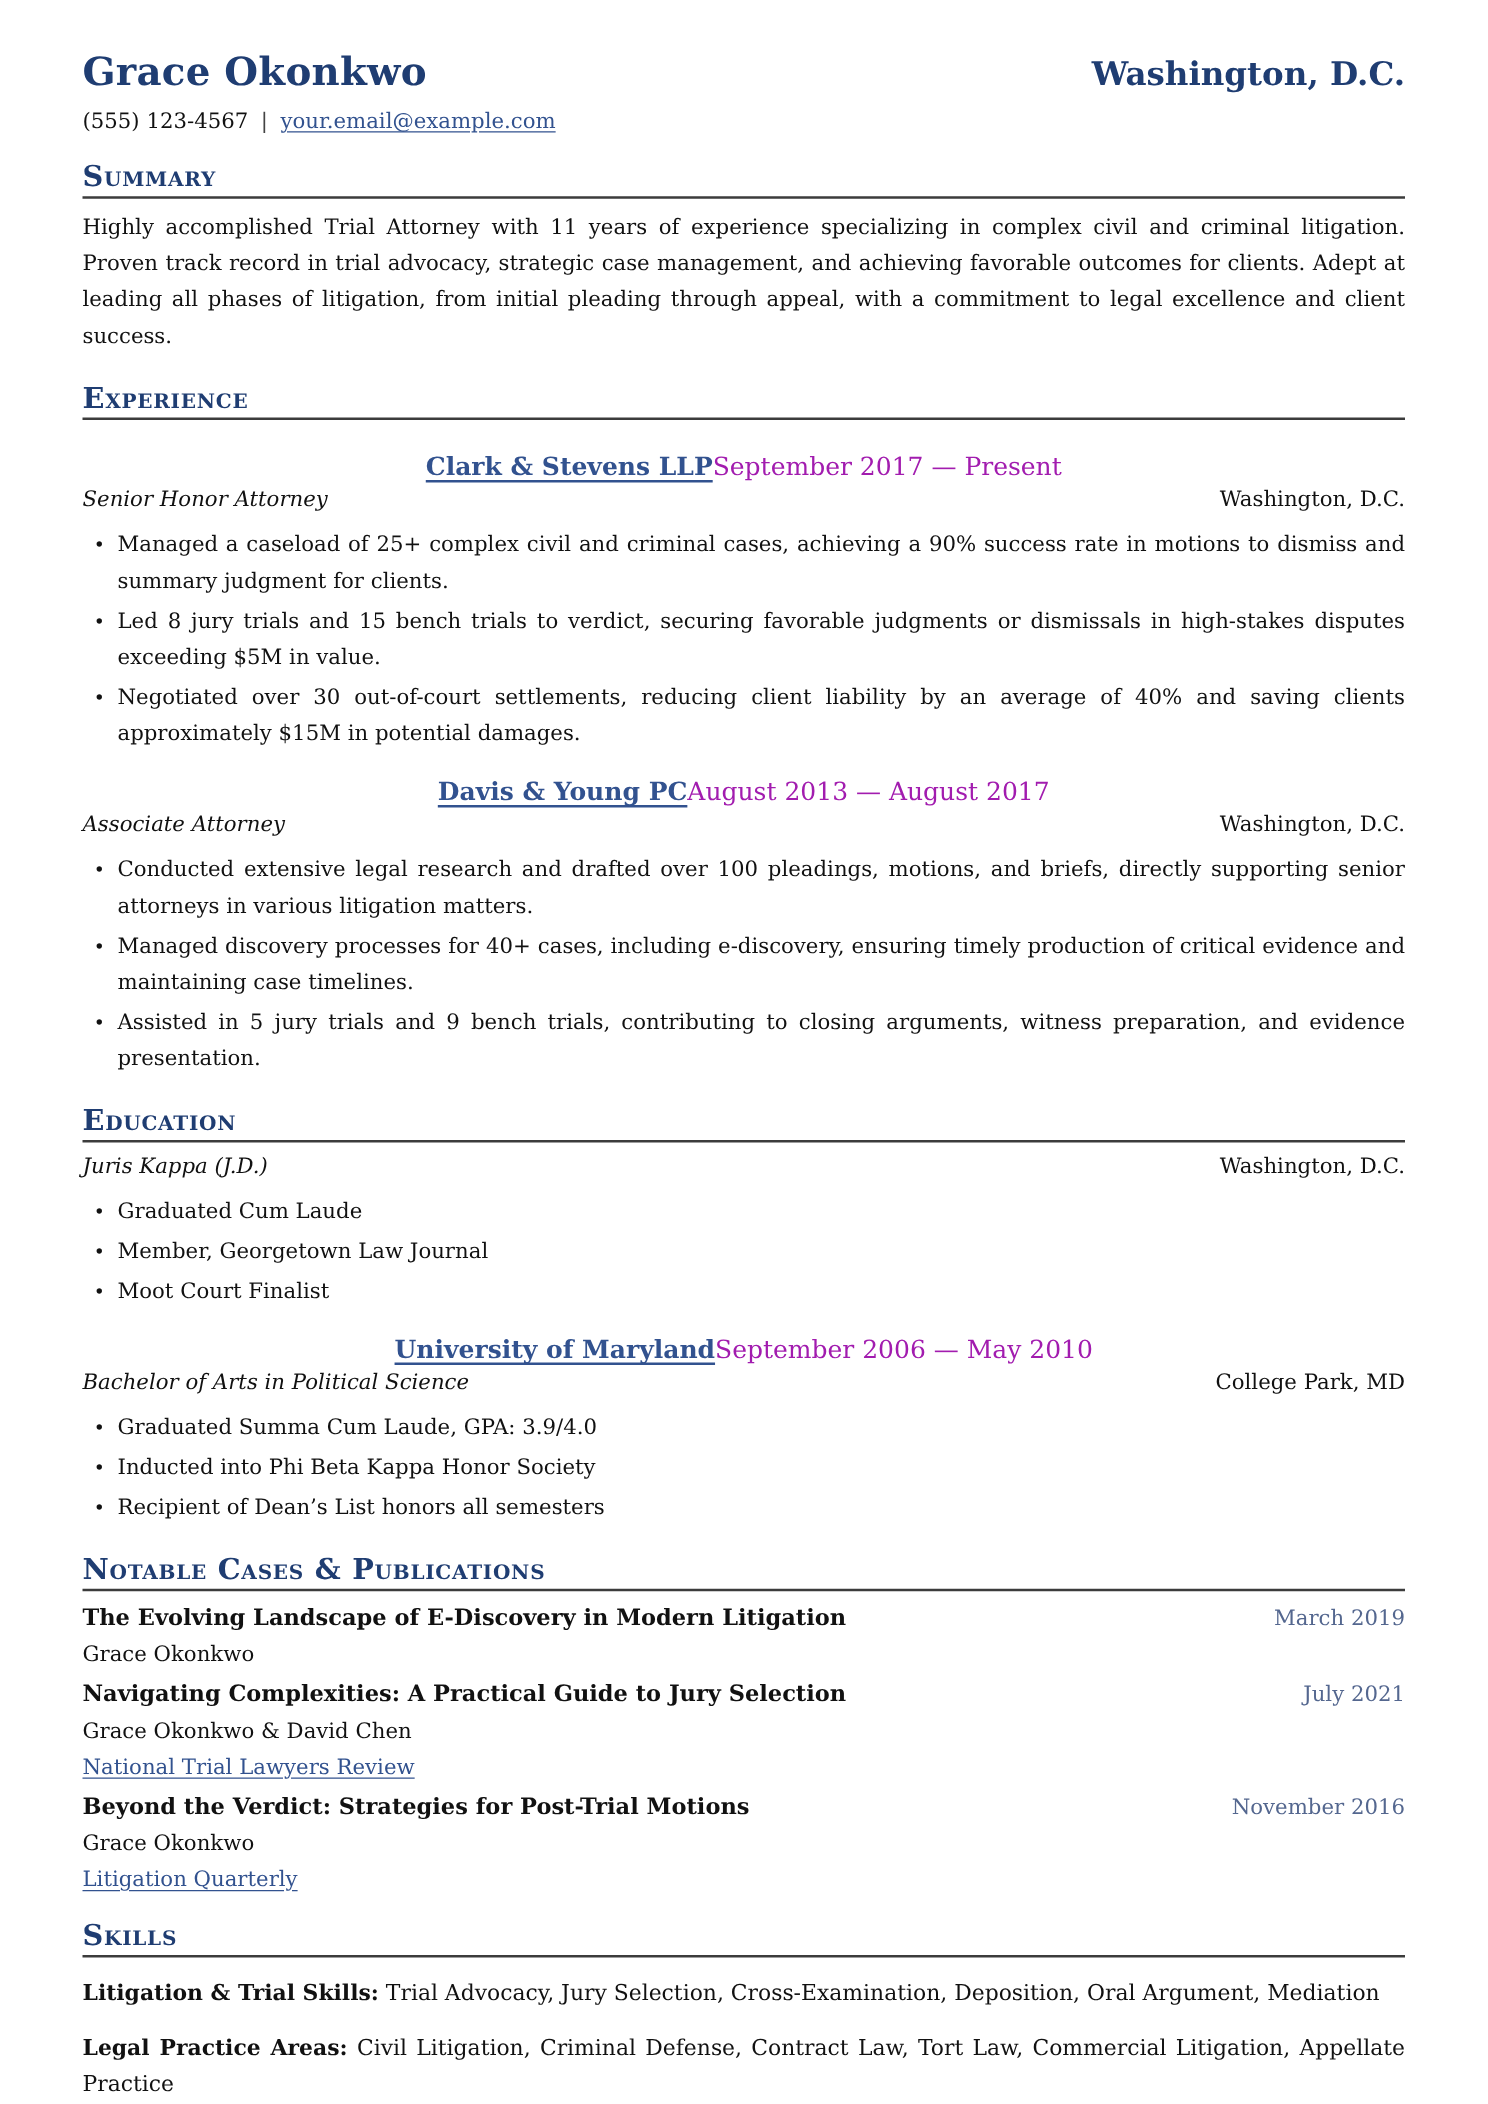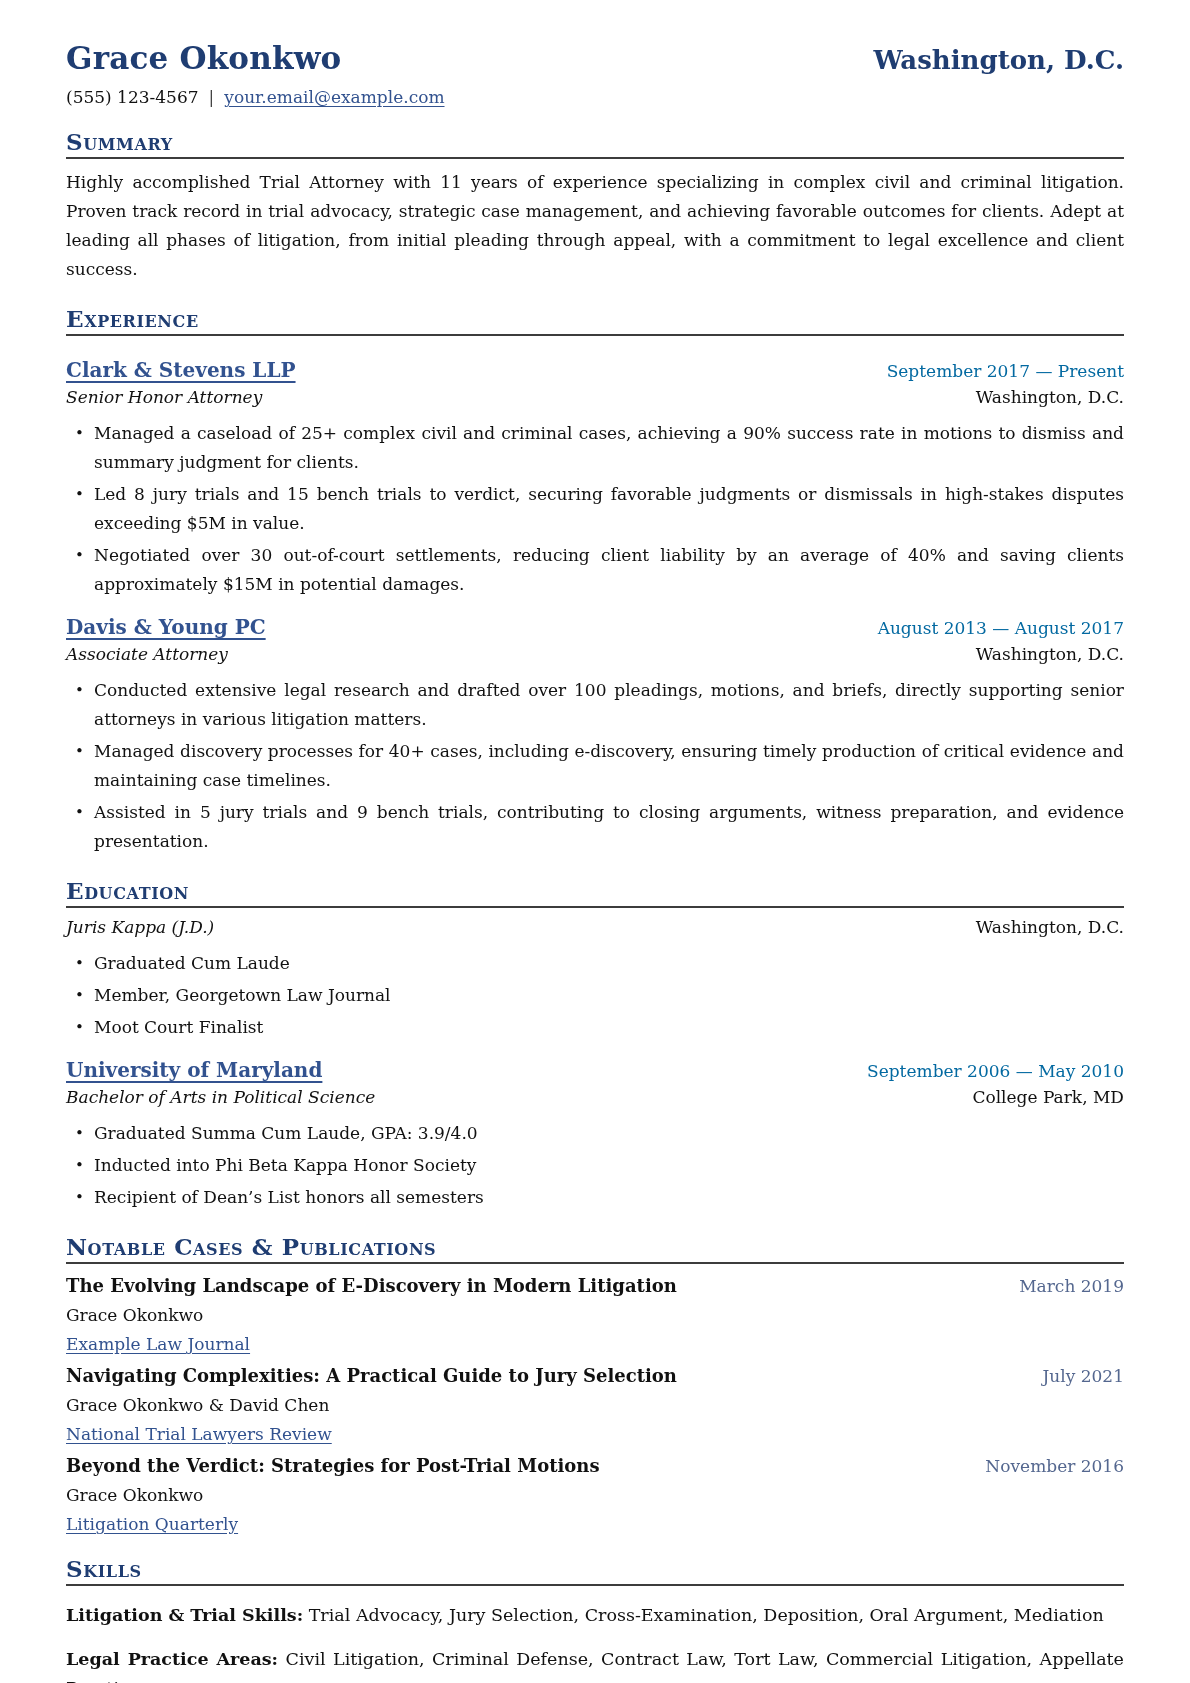--- a/index.html
+++ b/index.html
@@ -29,26 +29,26 @@
     font-variant: small-caps; letter-spacing: 0.6px;
     border-bottom: 2px solid #3c3c3c; padding-bottom: 2px;
   }
   .para {
     text-align: justify; font-size: 17px; line-height: 29px;
     margin: 9px 0 0 0;
   }
 
   
   .entry { margin-top: 9px; }
-  .entry-top { display: flex; justify-content: space-between; align-items: baseline; }
+  .entry-top { display: flex; justify-content: center; align-items: baseline; }
   .entry-org {
     font-size: 20px; font-weight: bold; color: #32528f;
     text-decoration: underline; text-underline-offset: 4px;
   }
-  .entry-date { font-size: 17px; color: #0369a1; white-space: nowrap; margin-top: 16px; }
+  .entry-date { font-size: 20px; color: #a21caf; white-space: nowrap; margin-top: 16px; }
   .entry-sub { display: flex; justify-content: space-between; align-items: baseline; font-size: 17px; margin-top: 5px; }
   .entry-role { font-style: italic; }
   .entry-loc { }
 
   ul.bullets { margin: 12px 0 3px 0; padding: 0 0 0 28px; list-style: none; }
   ul.bullets li {
     position: relative; font-size: 17px; line-height: 29px;
     text-align: justify; margin-bottom: 3px;
   }
   ul.bullets li::before {
@@ -156,21 +156,20 @@
 
   <div class="section">
     <div class="section-title">Notable Cases &amp; Publications</div>
 
     <div class="pub">
       <div class="pub-top">
         <span class="pub-title">The Evolving Landscape of E-Discovery in Modern Litigation</span>
         <span class="pub-date">March 2019</span>
       </div>
       <div class="pub-authors">Grace Okonkwo</div>
-      <div class="pub-journal"><a class="doc-link">Example Law Journal</a></div>
     </div>
 
     <div class="pub">
       <div class="pub-top">
         <span class="pub-title">Navigating Complexities: A Practical Guide to Jury Selection</span>
         <span class="pub-date">July 2021</span>
       </div>
       <div class="pub-authors">Grace Okonkwo &amp; David Chen</div>
       <div class="pub-journal"><a class="doc-link">National Trial Lawyers Review</a></div>
     </div>

